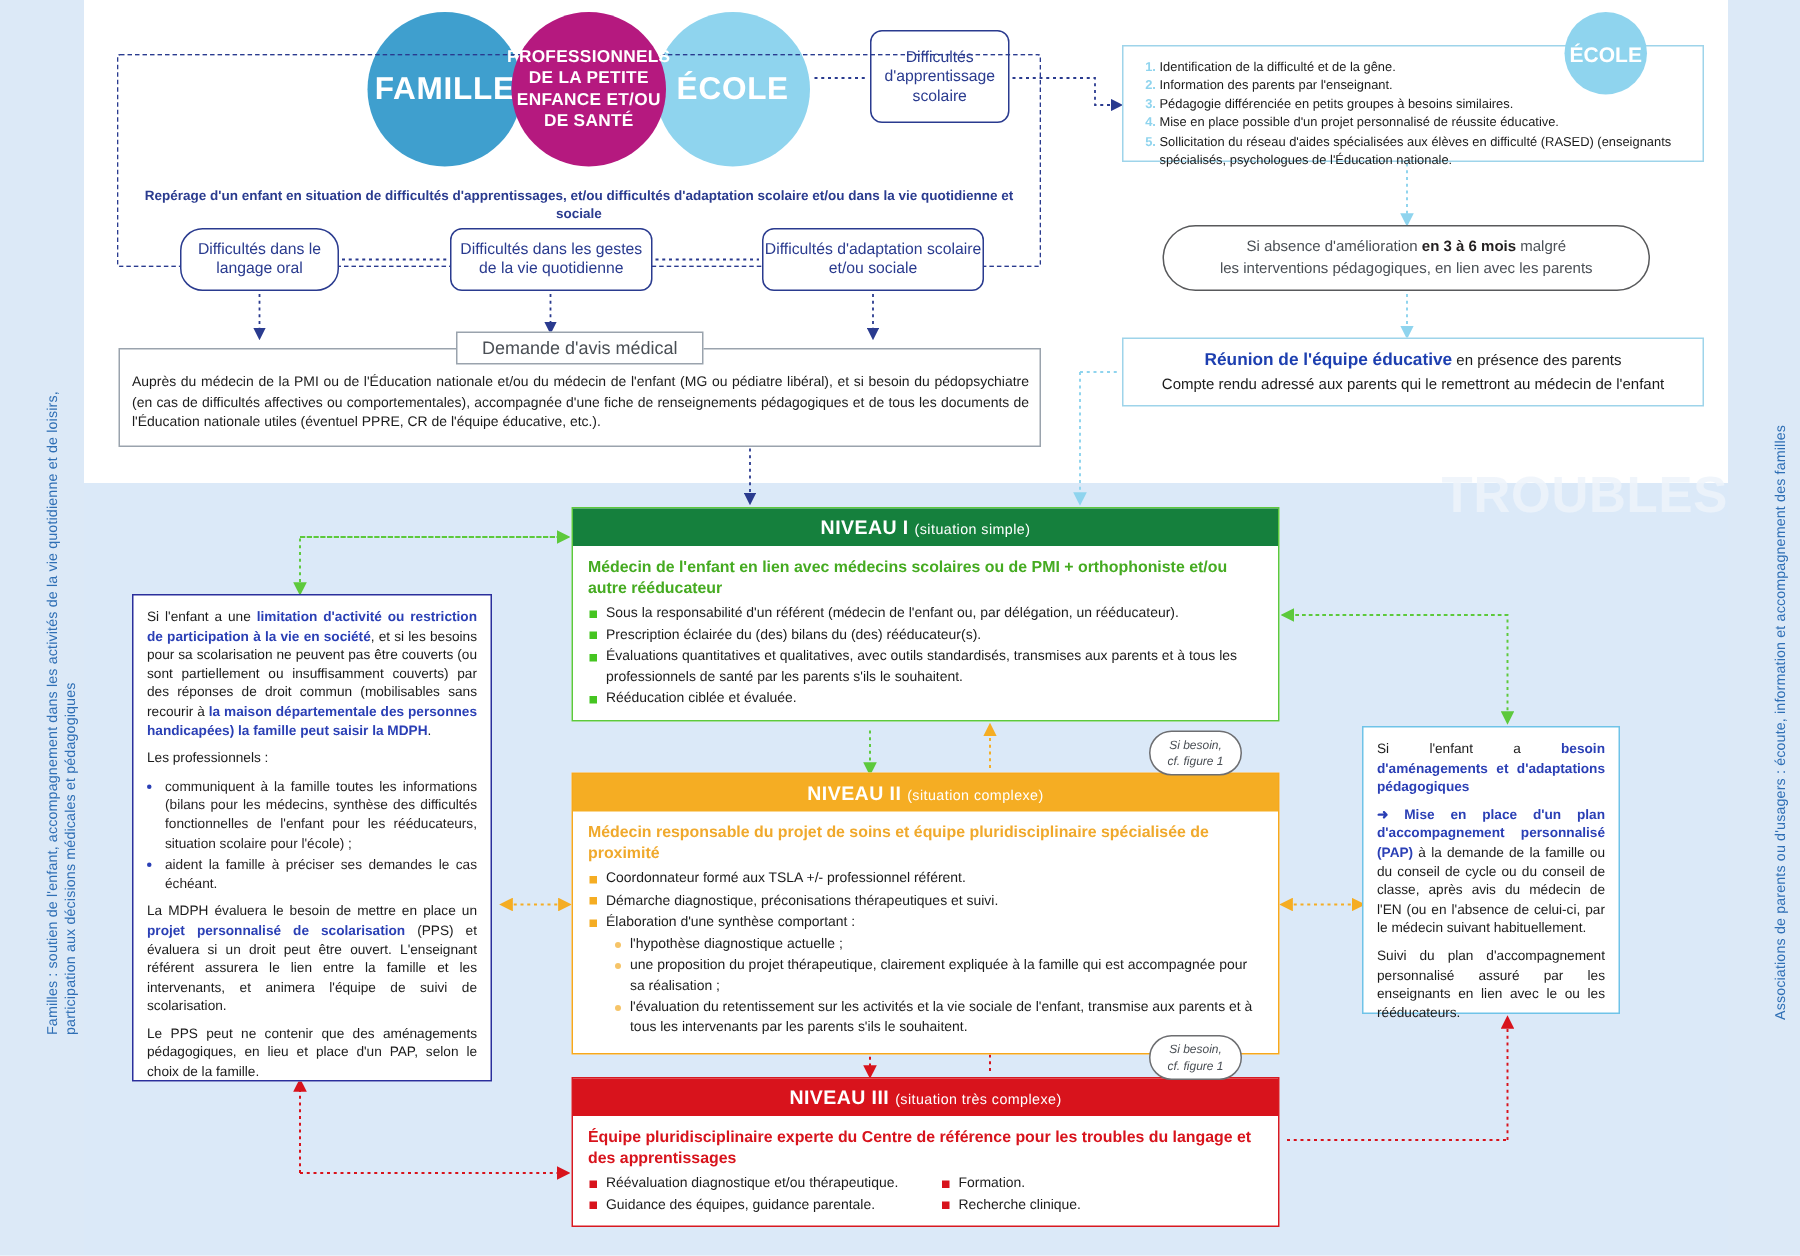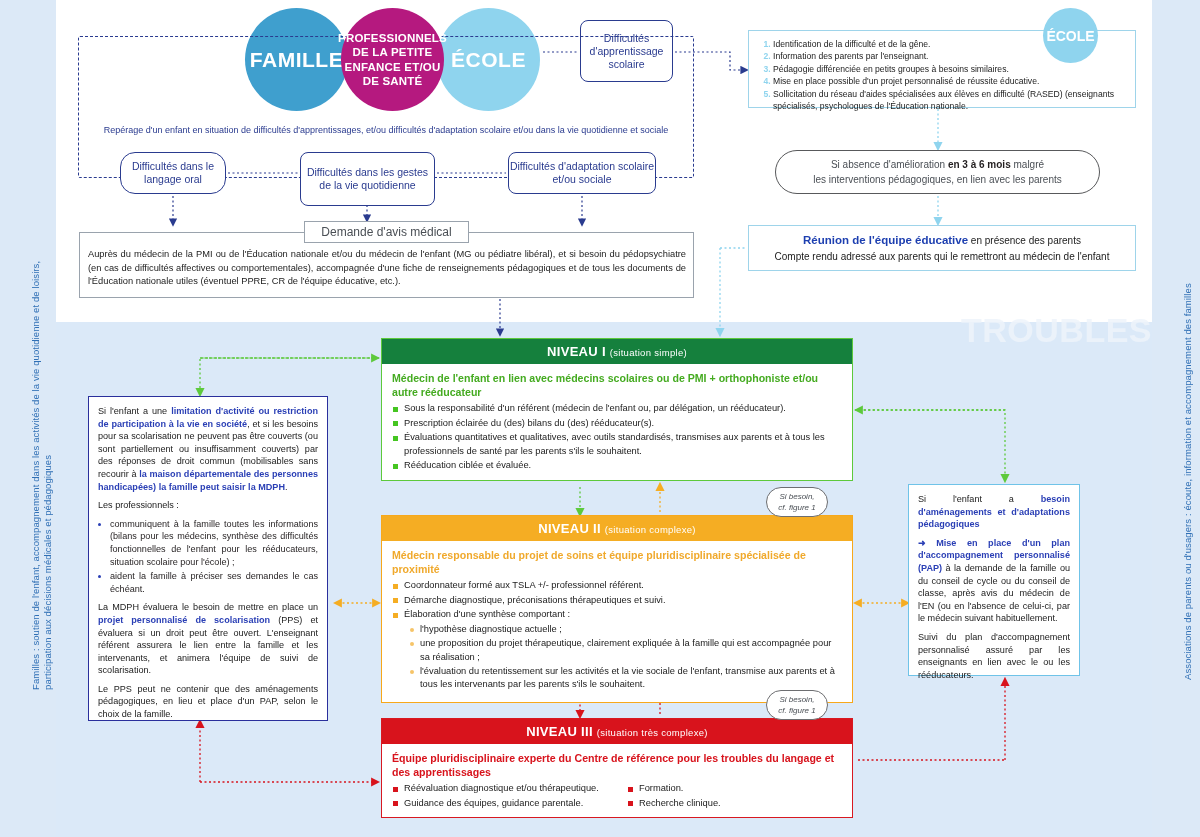--- a/index.html
+++ b/index.html
@@ -58,24 +58,24 @@
   .box { position:absolute; background:#ffffff; }
   .rbox { border:1.4px solid #2a3b8f; border-radius:8px; color:#2a3b8f; text-align:center;
           display:flex; align-items:center; justify-content:flex-end; font-size:10.5px; line-height:13px; }
 
   #b-diff-app { left:580px; top:20px; width:93px; height:62px; }
 
   .dashed-frame { position:absolute; border:1.3px dashed #2a3b8f; }
   #frame-rep { left:78px; top:36px; width:616px; height:142px; border-radius:2px; background:transparent; }
 
   #rep-text { position:absolute; left:86px; top:122px; width:600px; text-align:center;
-              color:#2a3b8f; font-size:9px; font-weight:normal; line-height:12px; background:#ffffff; padding:2px 4px; }
+              color:#2a3b8f; font-size:9px; font-weight:bold; line-height:12px; background:#ffffff; padding:2px 4px; }
 
   #b-d1 { left:120px; top:152px; width:106px; height:42px;border-radius:15px; }
-  #b-d2 { left:300px; top:152px; width:135px; height:54px; }
+  #b-d2 { left:300px; top:152px; width:135px; height:42px; }
   #b-d3 { left:508px; top:152px; width:148px; height:42px; }
 
   
   #panel-avis { position:absolute; left:79px; top:232px; width:615px; height:66px;
                 border:1px solid #9aa3ad; background:#ffffff; }
   #avis-title { position:absolute; left:304px; top:221px; width:165px; height:22px;
                 border:1px solid #9aa3ad; background:#ffffff; color:#4a4f55;
                 font-size:12px; display:flex; align-items:center; justify-content:center; }
   #avis-body { position:absolute; left:88px; top:248px; width:598px; font-size:9.3px; line-height:13.5px;
                color:#1b1b1b; text-align:justify; }

